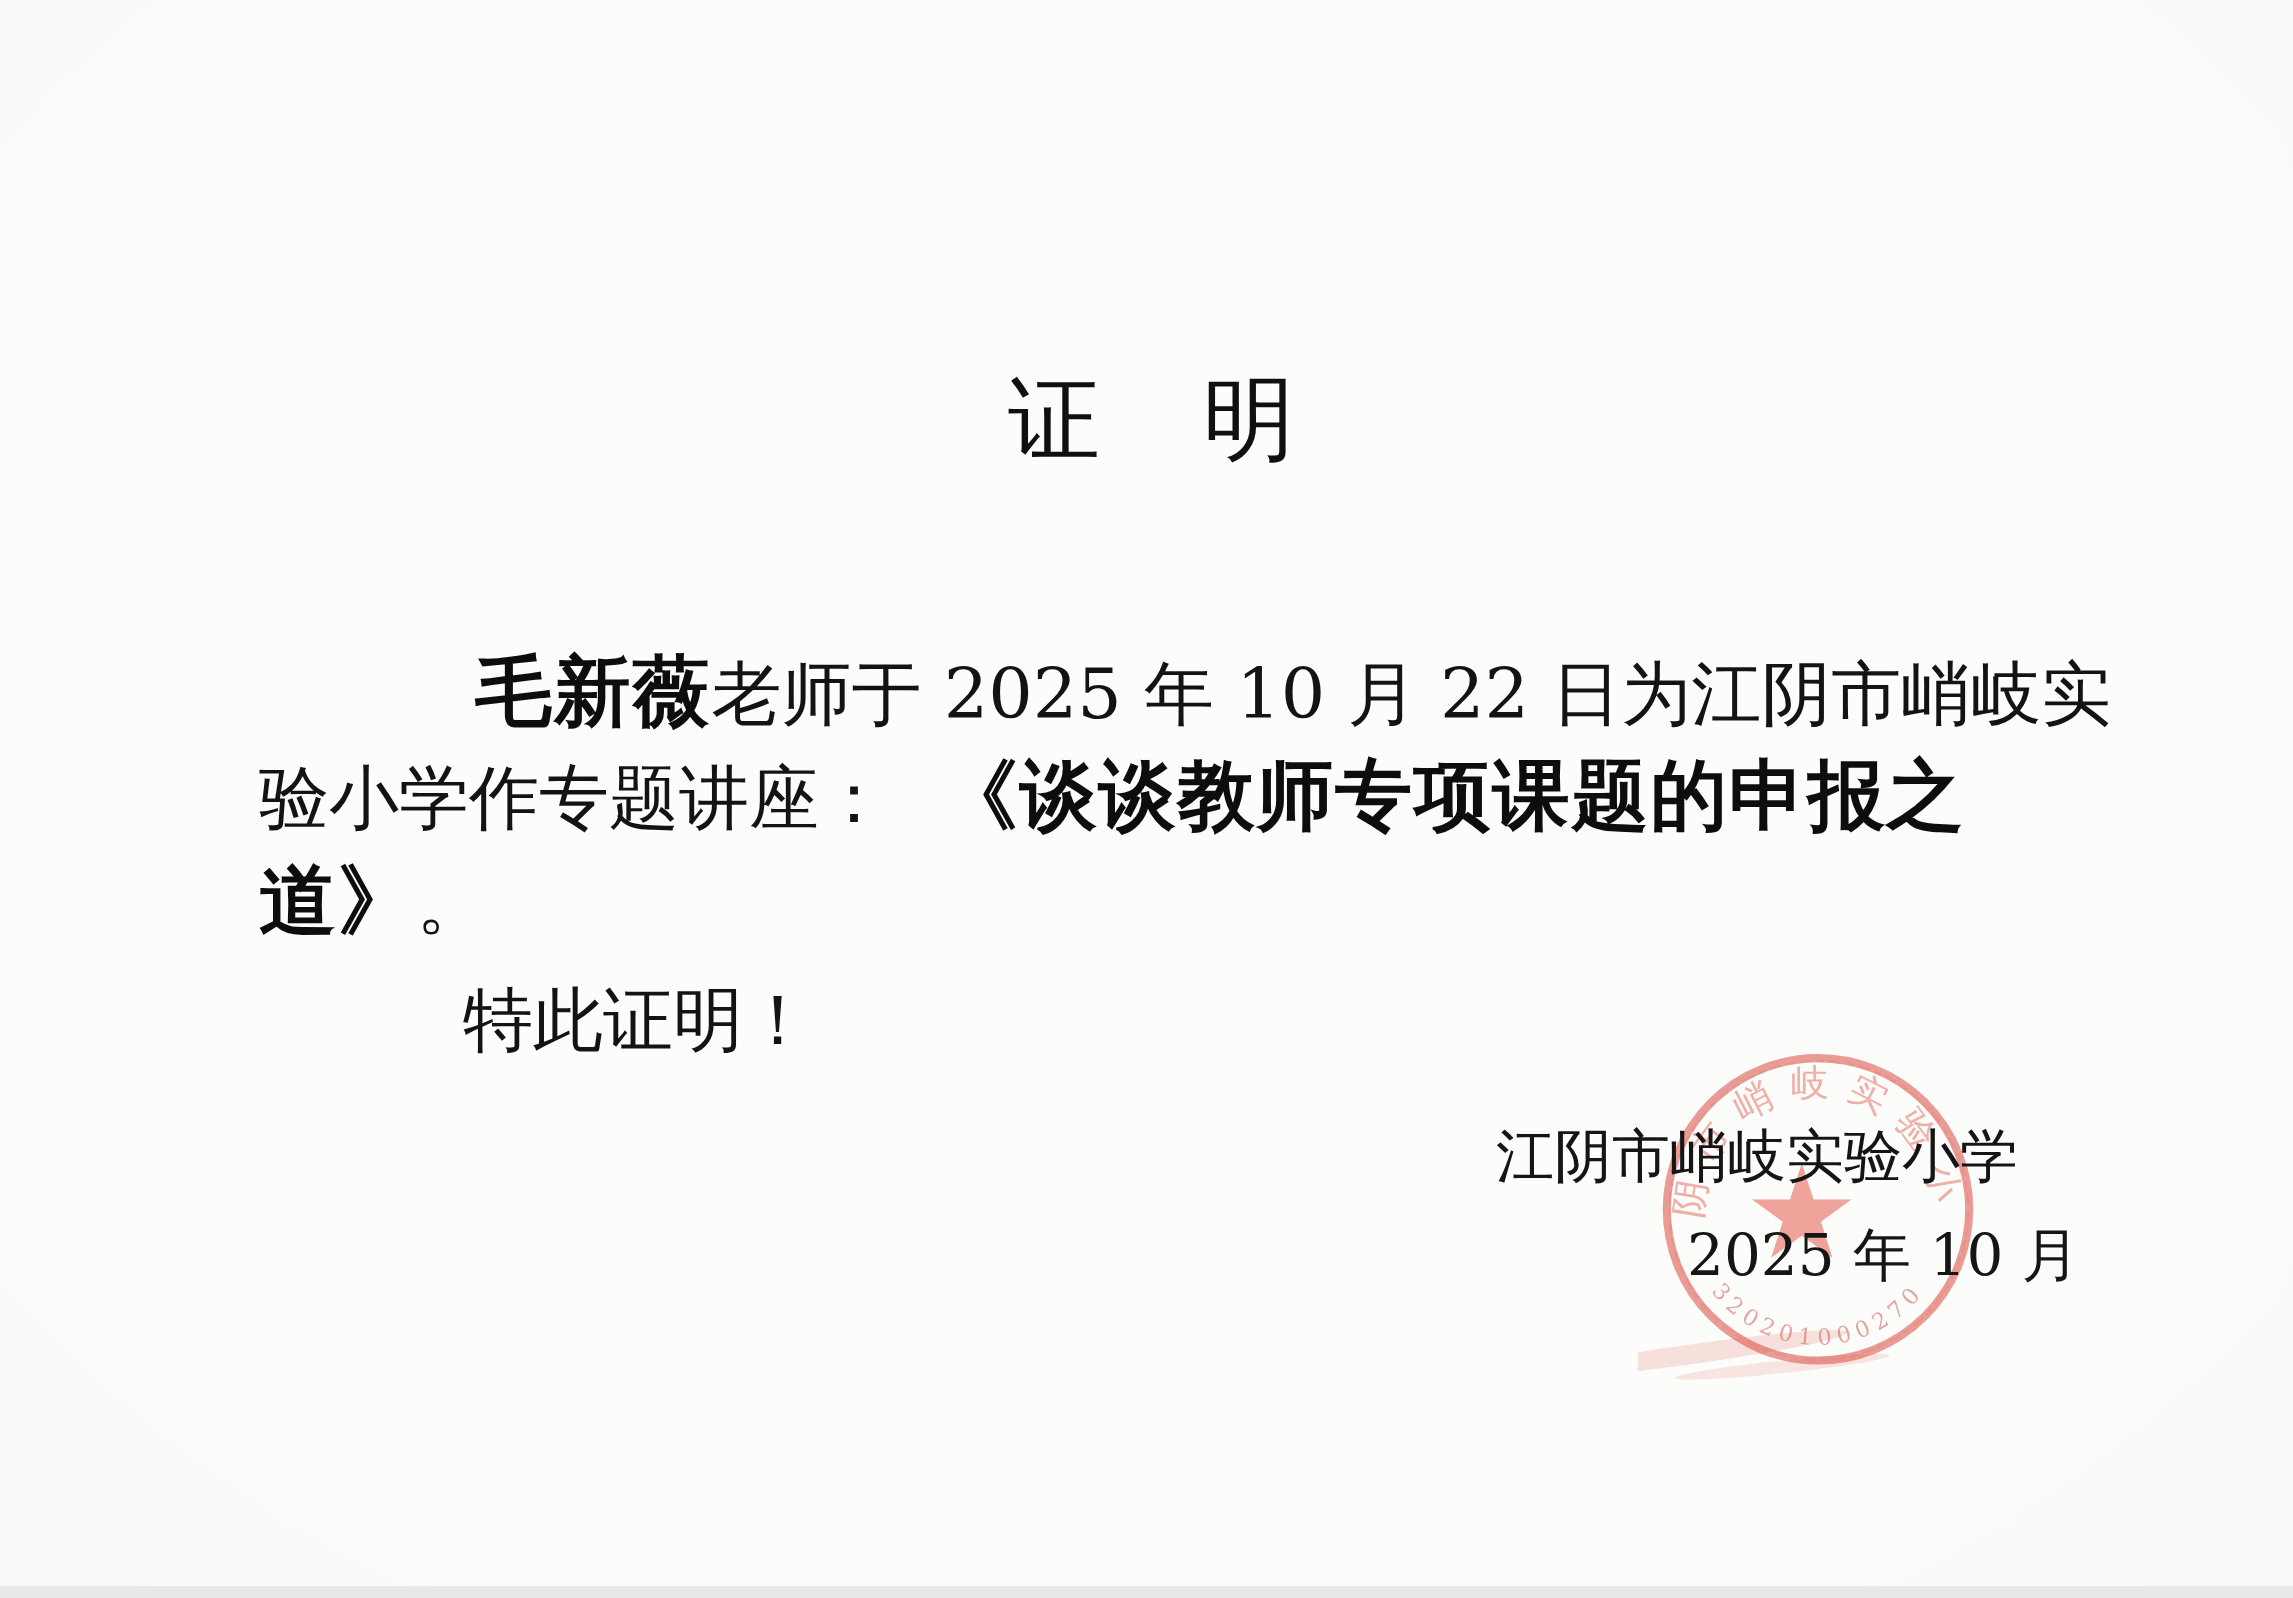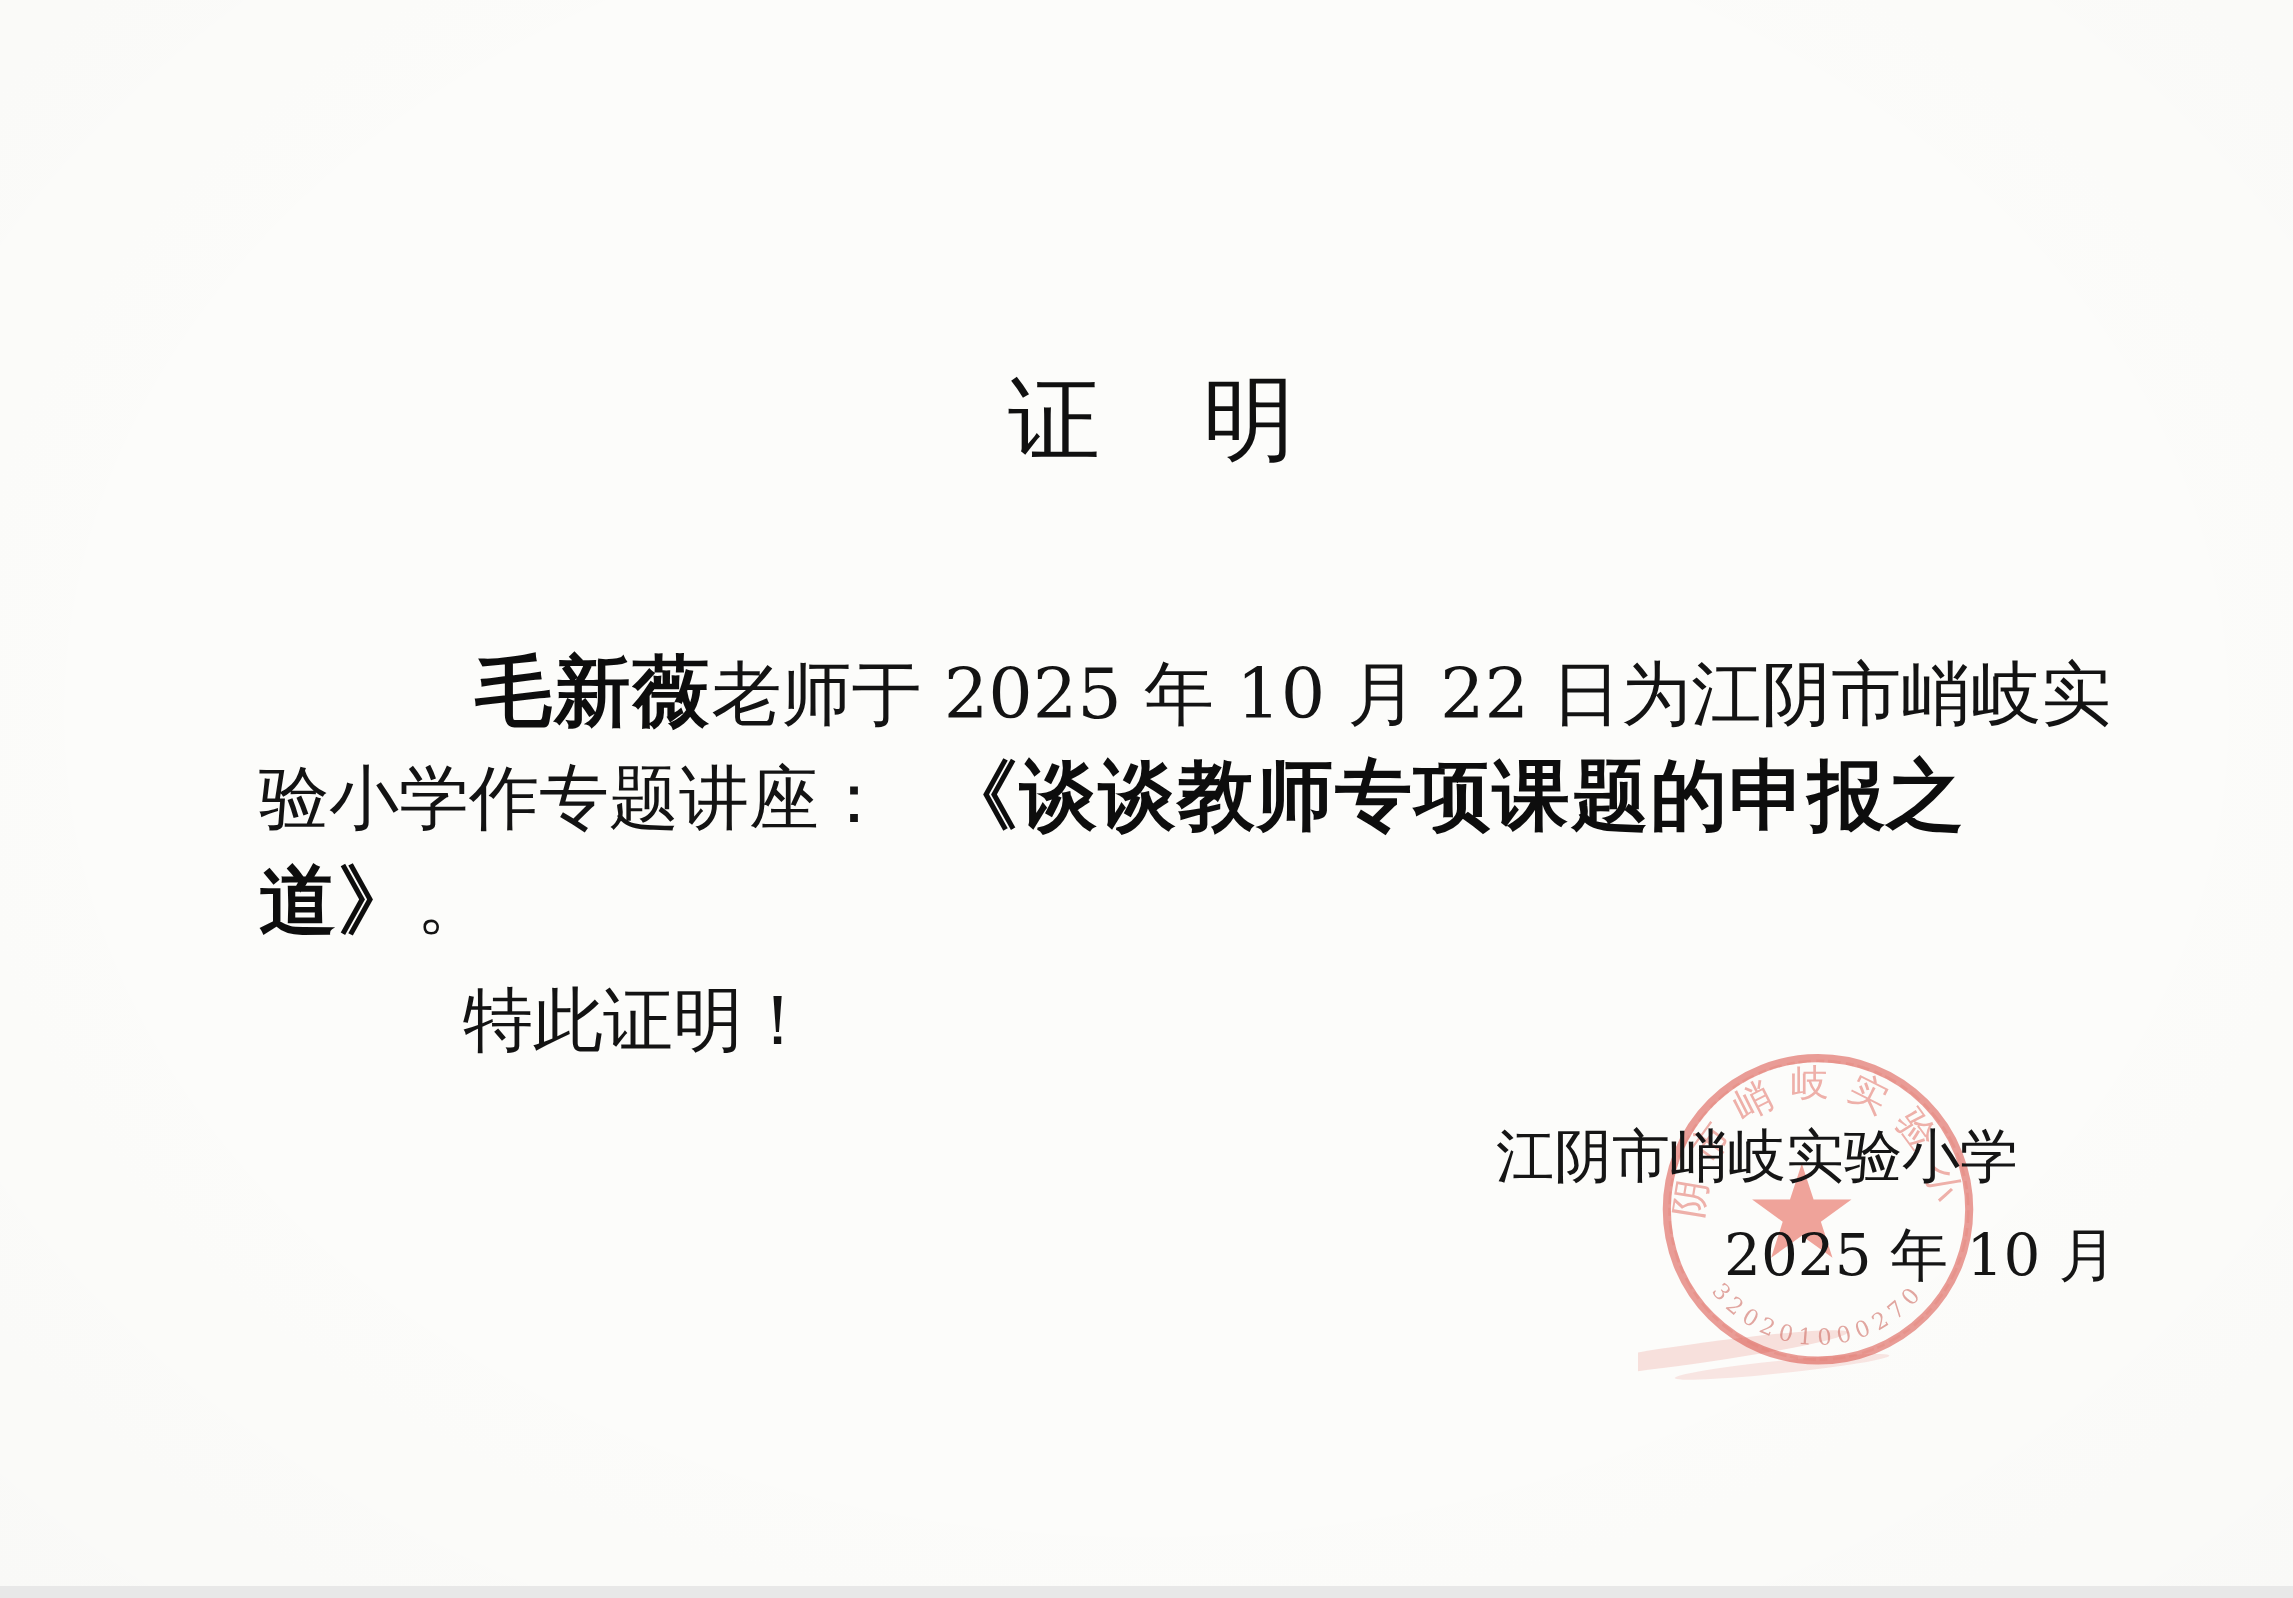--- a/index.html
+++ b/index.html
@@ -47,21 +47,21 @@
     color: #0d0d0d;
   }
   .after-colon-gap { margin-left: 52px; }
 
   .sig-line {
     font-size: 58px;
     color: #151515;
     z-index: 3;
   }
   .sig-org  { top: 1118px; left: 1496px; }
-  .sig-date { top: 1217px; left: 1687px; margin-left: 37px; }
+  .sig-date { top: 1217px; left: 1687px; }
 
   .seal {
     position: absolute;
     left: 1638px;
     top: 1032px;
     width: 360px;
     height: 360px;
     z-index: 2;
     mix-blend-mode: multiply;
   }

